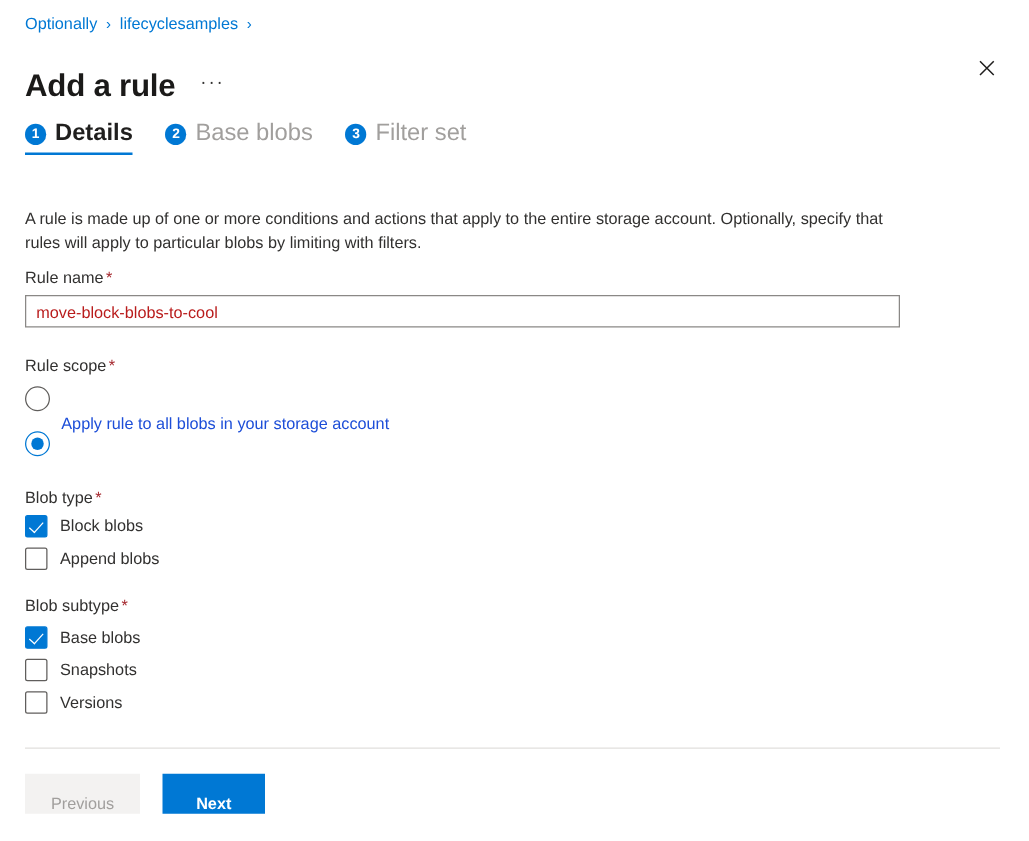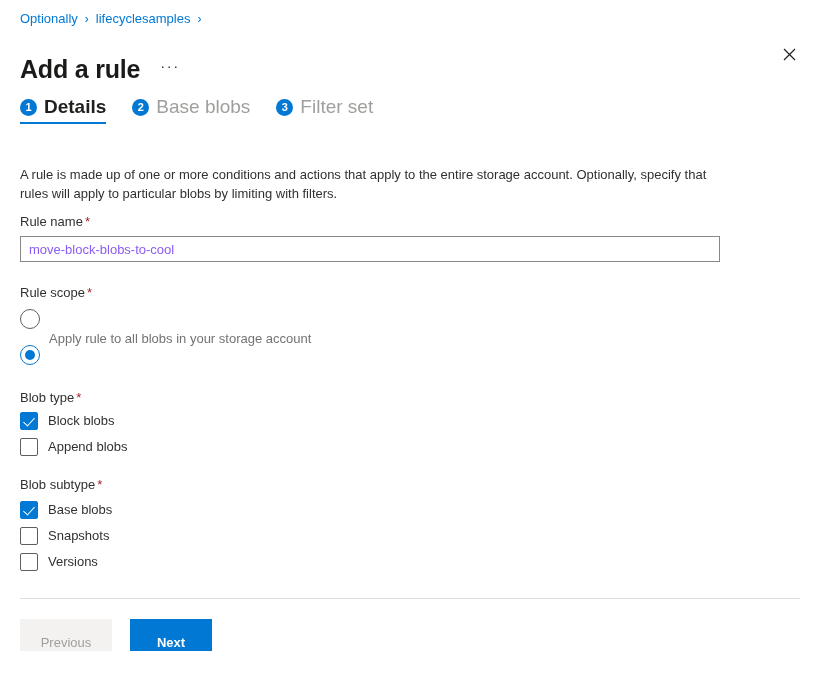--- a/index.html
+++ b/index.html
@@ -157,21 +157,21 @@
     color: #a4262c;
     margin-left: 2px;
   }
   .text-input {
     width: 700px;
     height: 26px;
     border: 1px solid #8a8886;
     background: #ffffff;
     font-family: "Liberation Sans", sans-serif;
     font-size: 13px;
-    color: #8b5cf6;
+    color: #b91c1c;
     padding: 0 8px;
     outline: none;
     display: block;
   }
 
   .group { margin-top: 22px; }
 
   
   .radio-row {
     display: flex;
@@ -203,21 +203,21 @@
     width: 10px;
     height: 10px;
     margin-left: -5px;
     margin-top: -5px;
     border-radius: 50%;
     background: #0078d4;
   }
   .radio-label {
     font-size: 13px;
     line-height: 18px;
-    color: #737373;
+    color: #1d4ed8;
     margin-top: 40px;
   }
 
   
   .check-row {
     display: flex;
     align-items: flex-start;
     height: 20px;
     margin-bottom: 6px;
     cursor: pointer;

